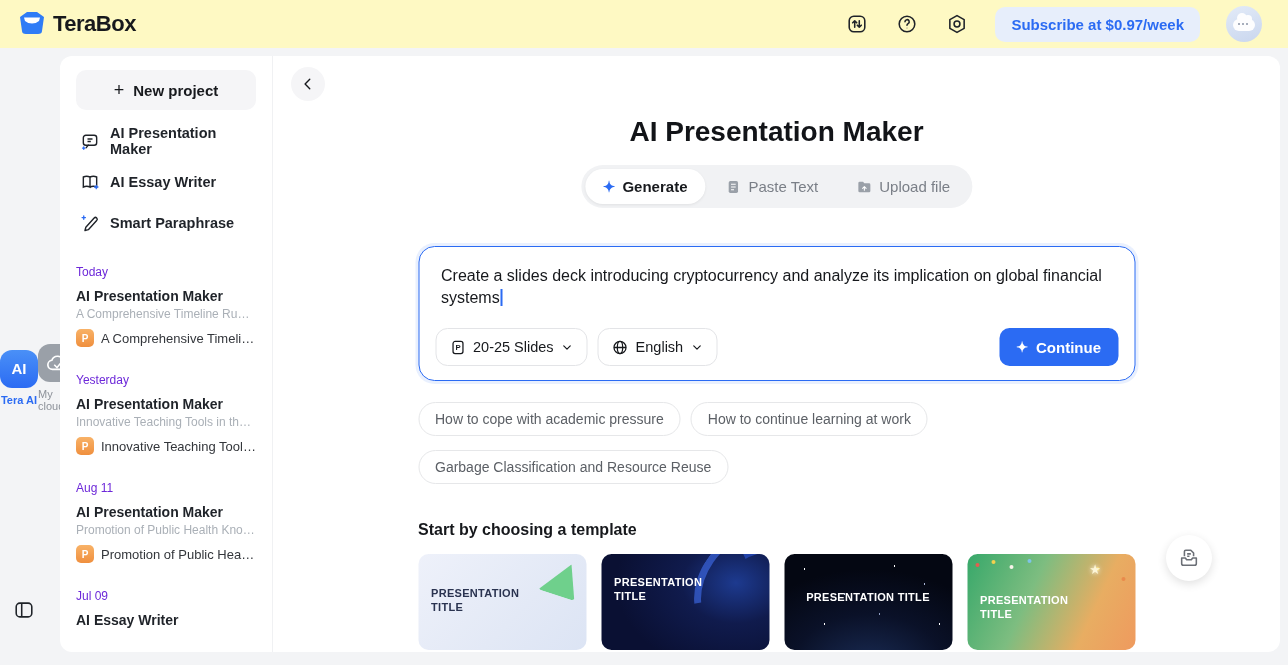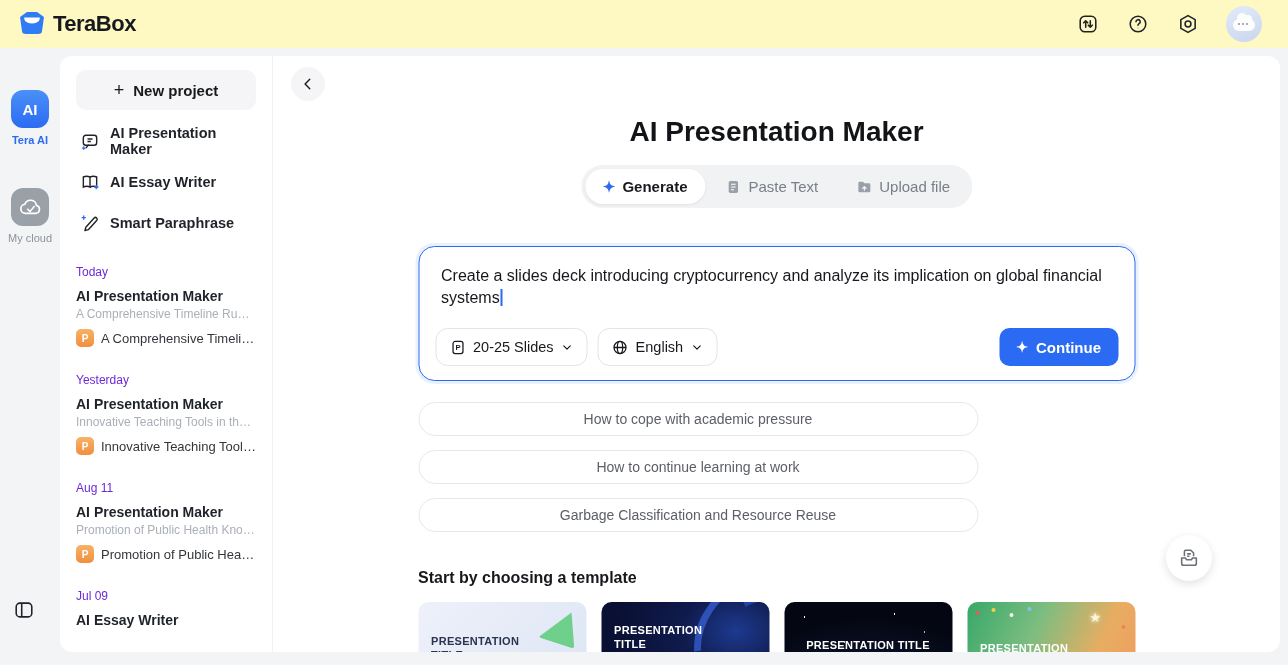--- a/index.html
+++ b/index.html
@@ -14,21 +14,21 @@
   .hdr-icon { width:24px; height:24px; display:flex; align-items:center; justify-content:center; cursor:pointer; }
   .subscribe { background:#e7eefb; color:#2b6bf3; font-weight:bold; font-size:15px; padding:9px 16px; border-radius:10px; cursor:pointer; border:none; font-family:inherit; }
   .avatar { width:36px; height:36px; border-radius:50%; background:linear-gradient(160deg,#e3ebf8,#c9d6ee); position:relative; overflow:hidden; cursor:pointer; }
   .avatar .cloud { position:absolute; left:7px; top:13px; width:22px; height:12px; background:#fdfdfe; border-radius:8px; }
   .avatar .cloud:before { content:""; position:absolute; left:4px; top:-6px; width:10px; height:10px; background:#fdfdfe; border-radius:50%; }
   .avatar .cloud:after { content:""; position:absolute; left:11px; top:-4px; width:8px; height:8px; background:#fdfdfe; border-radius:50%; }
   .avatar .dots { position:absolute; left:12px; top:17px; width:12px; height:2px; display:flex; gap:2px; }
   .avatar .dots i { width:2px; height:2px; background:#8a93a6; border-radius:50%; }
 
   
-  .rail { position:absolute; top:48px; left:0; width:60px; height:617px; display:flex; flex-direction:column; align-items:center;text-align:right; }
+  .rail { position:absolute; top:48px; left:0; width:60px; height:617px; display:flex; flex-direction:row; align-items:center; }
   .rail-item { margin-top:42px; display:flex; flex-direction:column; align-items:center; gap:6px; cursor:pointer; }
   .rail-badge { width:38px; height:38px; border-radius:12px; display:flex; align-items:center; justify-content:center; color:#fff; font-weight:bold; font-size:15px; }
   .rail-badge.ai { background:linear-gradient(180deg,#4a90f7,#2b6bf3); }
   .rail-badge.cloud { background:#9aa0a8; font-size:18px; }
   .rail-label { font-size:11px; }
   .rail-label.blue { color:#2b6bf3; font-weight:bold; }
   .rail-label.gray { color:#8d929a; }
   .rail-toggle { position:absolute; left:13px; top:551px; width:22px; height:22px; cursor:pointer; }
 
   
@@ -59,21 +59,21 @@
 
   .content-col { position:absolute; left:50%; transform:translateX(-50%); width:717px; top:190px; }
   .prompt-card { width:100%; height:135px; border:1.5px solid #2b6bf3; box-shadow:0 0 0 3px rgba(43,107,243,.10); border-radius:16px; background:#fff; padding:18px 22px 14px 22px; position:relative; cursor:text; }
   .prompt-text { font-size:16px; color:#16181c; line-height:1.35; }
   .caret { display:inline-block; width:1.5px; height:17px; background:#2b6bf3; vertical-align:-3px; margin-left:1px; }
   .prompt-controls { position:absolute; left:16px; right:16px; bottom:14px; display:flex; align-items:center; gap:10px; }
   .dd { display:flex; align-items:center; gap:7px; border:1px solid #e3e4e7; background:#fff; border-radius:12px; height:38px; padding:0 13px; font-size:14.5px; color:#17191d; cursor:pointer; font-family:inherit; }
   .continue { margin-left:auto; background:#2b6bf3; color:#fff; border:none; border-radius:10px; height:38px; padding:0 17px; display:flex; align-items:center; gap:8px; font-size:15px; font-weight:bold; cursor:pointer; font-family:inherit; }
   .continue .spark { font-size:14px; }
 
-  .chips { margin-top:21px; display:flex; flex-wrap:wrap; gap:14px 10px; width:560px;flex-direction:column; }
+  .chips { margin-top:21px; display:flex; flex-wrap:wrap; gap:14px 10px; width:560px; }
   .chip { border:1px solid #e6e7e9; background:#fff; border-radius:17px; padding:8px 16px; font-size:14px; color:#5c6066; cursor:pointer; font-family:inherit; white-space:nowrap; }
 
   .tmpl-heading { margin-top:37px; font-size:16px; font-weight:bold; color:#16181c; }
   .tmpl-row { margin-top:15px; display:flex; gap:15px; }
   .tmpl-card { width:168px; height:96px; border-radius:10px; position:relative; overflow:hidden; cursor:pointer; flex:none; }
   .tmpl-title { position:absolute; font-size:11px; font-weight:bold; letter-spacing:.3px; line-height:1.25; width:90px; }
 
   .tc1 { background:linear-gradient(135deg,#eef1fa 0%,#e3e9f6 60%,#dce4f4 100%); }
   .tc1 .tri-green { position:absolute; right:6px; top:8px; width:0; height:0; border-left:24px solid transparent; border-right:14px solid transparent; border-bottom:34px solid #6fd08c; transform:rotate(18deg); border-radius:4px; }
   .tc1 .tmpl-title { left:13px; top:33px; color:#2a3350; }
@@ -126,20 +126,21 @@
         <path d="M9.8 9.6 a2.3 2.3 0 1 1 3.4 2 c-.8.5 -1.2 1 -1.2 1.8" stroke-linecap="round"></path>
         <circle cx="12" cy="16.3" r="0.5" fill="#1f2329" stroke="none"></circle>
       </svg>
     </span>
     <span class="hdr-icon">
       <svg width="22" height="22" viewBox="0 0 24 24" fill="none" stroke="#1f2329" stroke-width="1.7">
         <path d="M12 2.8 L19.8 7.3 V16.7 L12 21.2 L4.2 16.7 V7.3 Z" stroke-linejoin="round"></path>
         <circle cx="12" cy="12" r="3.2"></circle>
       </svg>
     </span>
+    <button class="subscribe">Subscribe at $0.97/week</button>
     <div class="avatar">
       <span class="cloud"></span>
       <span class="dots">
           <i></i>
           <i></i>
           <i></i>
         </span>
     </div>
   </div>
 </div>

